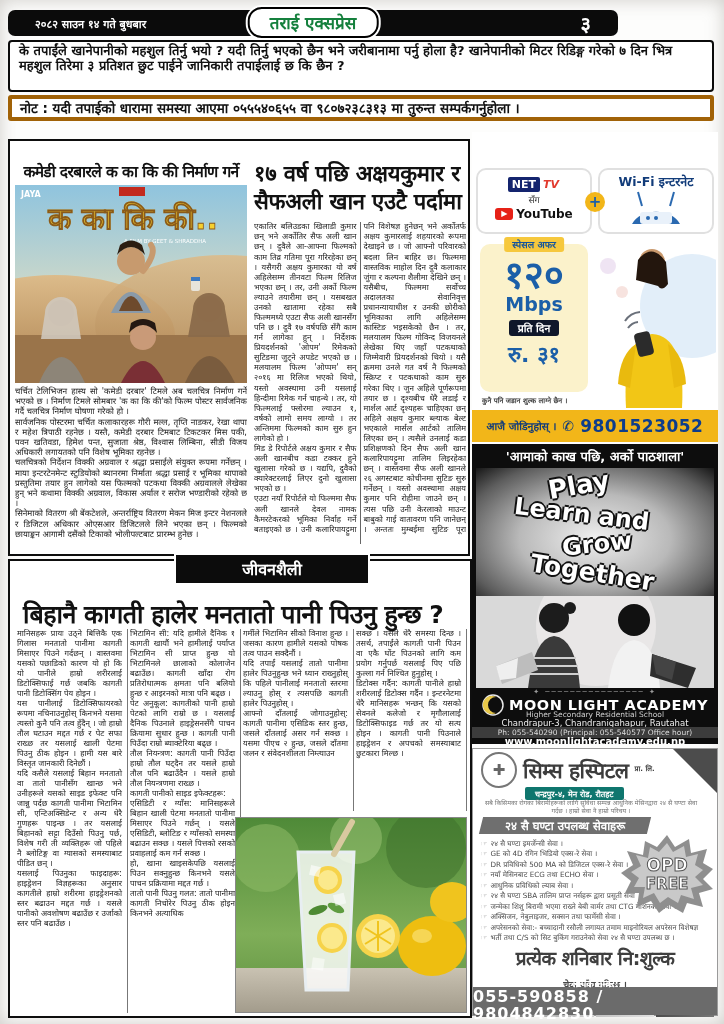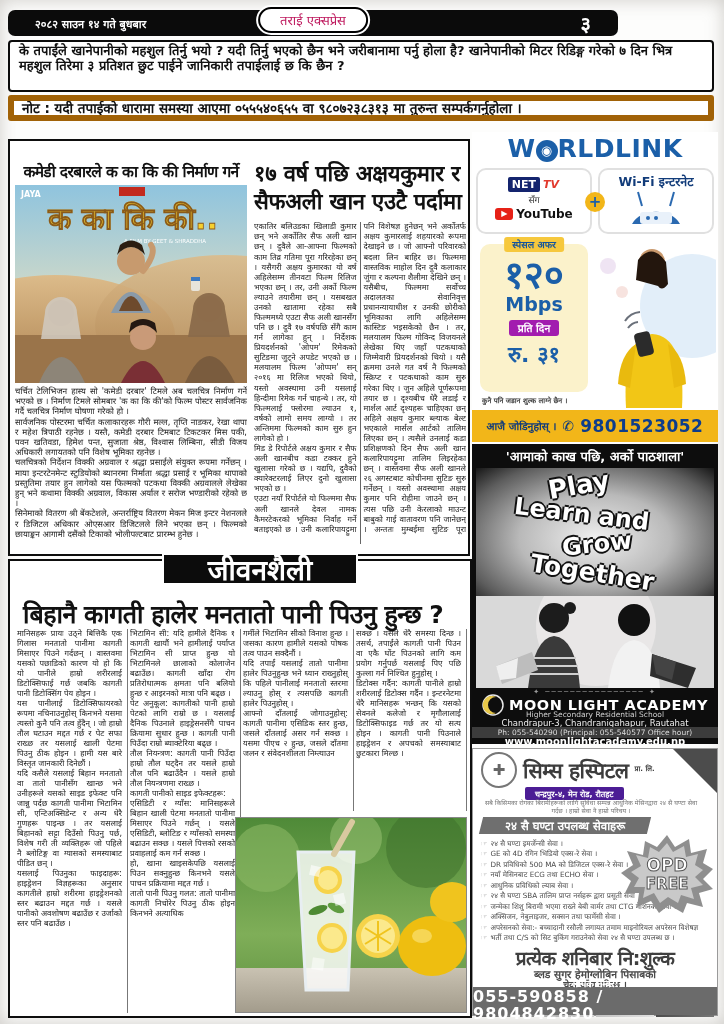--- a/index.html
+++ b/index.html
@@ -4,38 +4,38 @@
 <style>
   html,body{margin:0;padding:0;background:#d8d6d2;}
   .page{position:relative;width:724px;height:1024px;background:#fdfdfc;margin:0 auto;
         font-family:"DejaVu Sans",sans-serif;color:#111;overflow:hidden;
         box-shadow:inset 0 0 18px rgba(120,115,105,.35);}
   
   .masthead{position:absolute;left:8px;top:10px;width:610px;height:26px;background:#0b0b0b;
             border-radius:7px;display:flex;align-items:center;padding:0 27px;box-sizing:border-box;}
   .mast-date{color:#fff;font-size:11px;font-weight:bold;}
   .mast-title{position:absolute;left:50%;top:-3px;transform:translateX(-50%);background:#fff;
-              border:2px solid #000;border-radius:14px;padding:2px 20px;font-size:13px;font-weight:normal;
-              color:#be185d;white-space:nowrap;box-shadow:0 0 0 2px #fff;}
+              border:2px solid #000;border-radius:14px;padding:2px 20px;font-size:17px;font-weight:bold;
+              color:#15803d;white-space:nowrap;box-shadow:0 0 0 2px #fff;}
   .mast-page{margin-left:auto;color:#fff;font-size:20px;font-weight:bold;}
   
   .notice{position:absolute;left:8px;top:40px;width:706px;height:52px;border:2px solid #0b0b0b;
           border-radius:4px;box-sizing:border-box;padding:2px 9px;font-size:13px;font-weight:bold;
           line-height:1.15;background:#fff;}
-  .note{position:absolute;left:8px;top:95px;width:706px;height:26px;border:6px solid #a16207;
+  .note{position:absolute;left:8px;top:95px;width:706px;height:26px;border:4px solid #a16207;
         border-radius:3px;box-sizing:border-box;display:flex;align-items:center;padding:0 8px;
         font-size:13.5px;font-weight:bold;background:#fff;white-space:nowrap;overflow:hidden;}
   
   .section{position:absolute;background:#fff;border:2px solid #0e0e0e;box-sizing:border-box;}
   .ent{left:8px;top:139px;width:462px;height:417px;}
   .life{left:8px;top:559px;width:464px;height:459px;}
   .badge{position:absolute;background:#0c0c0c;color:#fff;display:flex;align-items:center;
          justify-content:center;font-weight:bold;box-shadow:0 0 0 2px #fff inset;}
   .badge.ent-b{left:112px;top:-16px;width:232px;height:30px;font-size:19px;}
-  .badge.life-b{left:152px;top:-8px;width:196px;height:32px;font-size:28px;}
+  .badge.life-b{left:164px;top:-8px;width:196px;height:32px;font-size:16px;}
   
   .art-left{position:absolute;left:5px;top:19px;width:232px;}
   .art-left h2{margin:0;font-size:15.5px;font-weight:800;white-space:nowrap;letter-spacing:-.6px;text-align:center;}
   .poster{width:232px;height:198px;display:block;margin-top:3px;}
   .art-left .body{margin-top:3px;font-size:8.3px;line-height:1.23;text-align:justify;
                   white-space:pre-line;height:158px;overflow:hidden;color:#1c1c1c;}
   .art-right{position:absolute;left:244px;top:19px;width:212px;}
   .art-right h2{margin:0;font-size:22px;font-weight:600;line-height:1.28;letter-spacing:-.3px;}
   .art-right .body{margin-top:6px;font-size:8px;line-height:1.26;text-align:justify;
                    column-count:2;column-gap:7px;column-rule:1px solid #666;
@@ -70,21 +70,21 @@
   .sanga{font-size:9px;color:#333;margin:1px 0;}
   .yt{display:flex;align-items:center;justify-content:center;gap:3px;font-size:12px;font-weight:bold;color:#111;}
   .yt-play{width:18px;height:12px;background:#e62117;border-radius:3px;color:#fff;font-size:8px;
            line-height:12px;text-align:center;}
   .offer{position:absolute;left:8px;top:112px;width:108px;height:148px;background:#fbf2cb;
          border-radius:10px;text-align:center;padding-top:12px;box-sizing:border-box;}
   .offer-tag{position:absolute;top:-7px;left:50%;transform:translateX(-50%);background:#f6c83d;
              color:#14549c;font-size:9.5px;font-weight:bold;padding:1px 8px;border-radius:3px;white-space:nowrap;}
   .offer-speed{font-size:38px;font-weight:800;color:#1b5fa8;line-height:1;}
   .offer-unit{font-size:19px;font-weight:700;color:#1b5fa8;line-height:1.1;}
-  .offer-day{display:inline-block;background:#a21caf;color:#fff;font-size:10.5px;font-weight:bold;
+  .offer-day{display:inline-block;background:#0f172a;color:#fff;font-size:10.5px;font-weight:bold;
              padding:1px 9px;border-radius:3px;margin-top:5px;}
   .offer-price{font-size:22px;font-weight:800;color:#1b5fa8;margin-top:2px;}
   .wl-fine{position:absolute;left:10px;top:264px;font-size:7px;color:#444;font-weight:bold;}
   .wl-model{position:absolute;right:2px;top:104px;width:128px;height:172px;}
   .wl-bar{position:absolute;left:0;top:278px;width:100%;height:32px;background:#f2b619;
           display:flex;align-items:center;justify-content:center;gap:6px;}
   .wl-cta{font-size:10.5px;font-weight:bold;color:#123c7a;}
   .wl-phicon{font-size:14px;color:#123c7a;}
   .wl-phone{font-size:17px;font-weight:800;color:#0d3d8c;letter-spacing:.5px;}
   
@@ -104,21 +104,21 @@
   .ac-web{position:absolute;top:292px;width:100%;text-align:center;font-size:10px;font-weight:bold;color:#fff;}
   
   .hp{top:748px;height:268px;background:#fff;border:1px solid #9a9a9a;color:#333;}
   .hp-corner{position:absolute;right:0;top:0;width:0;height:0;border-top:44px solid #4c4c4c;
              border-left:44px solid transparent;}
   .hp-head{position:absolute;top:3px;left:8px;display:flex;align-items:center;gap:6px;}
   .hp-logo{width:32px;height:32px;border:2px solid #777;border-radius:50%;display:flex;align-items:center;
            justify-content:center;font-size:15px;color:#666;}
   .hp-name{font-size:21px;font-weight:800;color:#3c3c3c;letter-spacing:-.5px;}
   .hp-suffix{font-size:7px;font-weight:bold;color:#3c3c3c;line-height:1.1;}
-  .hp-loc{position:absolute;top:38px;left:52px;background:#4c1d95;color:#fff;font-size:8px;
+  .hp-loc{position:absolute;top:38px;left:52px;background:#0f766e;color:#fff;font-size:8px;
           font-weight:bold;padding:1px 10px;border-radius:2px;}
   .hp-intro{position:absolute;top:50px;left:8px;width:220px;font-size:6.3px;color:#777;
             text-align:center;line-height:1.3;}
   .hp-banner{position:absolute;top:68px;left:8px;width:168px;height:17px;background:#6f6f6f;
              transform:skewX(-14deg);display:flex;align-items:center;justify-content:center;}
   .hp-banner span{transform:skewX(14deg);color:#fff;font-size:11.5px;font-weight:bold;white-space:nowrap;}
   .hp-list{position:absolute;top:90px;left:8px;width:234px;height:104px;overflow:hidden;
            font-size:7.2px;color:#4a4a4a;line-height:1.45;}
   .hp-item{display:flex;gap:3px;}
   .hp-hand{color:#8a8a8a;flex:0 0 auto;}
@@ -268,23 +268,20 @@
         <ellipse cx="82" cy="92" rx="10" ry="4" fill="#4e8a33" transform="rotate(-20 82 92)"></ellipse>
         <ellipse cx="100" cy="90" rx="9" ry="4" fill="#5f9c40" transform="rotate(25 100 90)"></ellipse>
         <rect x="74" y="48" width="10" height="10" fill="#fff" opacity=".6" transform="rotate(12 79 53)"></rect>
         <rect x="98" y="76" width="11" height="11" fill="#fff" opacity=".55" transform="rotate(-14 103 81)"></rect>
         <rect x="76" y="140" width="12" height="12" fill="#fff" opacity=".5" transform="rotate(8 82 146)"></rect>
       </svg>
     </div>
   </div>
 
   <div class="ad wl">
-    <div class="wl-logo">
-      <span>W</span><span class="wl-o">◉</span><span>RLDLINK</span>
-    </div>
     <div class="wl-boxes">
       <div class="wl-box">
         <div><span class="nettv">NET</span><span class="nettv nettv-tv">TV</span></div>
         <div class="sanga">सँग</div>
         <div class="yt">
           <span class="yt-play">▶</span>
           <span>YouTube</span>
         </div>
       </div>
       <div class="wl-box">
@@ -423,21 +420,20 @@
           <span>भर्ती तथा C/S को सिट बुकिंग गराउनेको सेवा २४ सै घण्टा उपलब्ध छ ।</span>
         </div>
     </div>
     <svg class="hp-burst" viewBox="0 0 92 78">
       <polygon fill="#8f8f8f" points="46,0 54,12 68,4 70,18 86,14 82,28 92,34 82,44 92,54 78,58 82,72 66,68 62,78 48,70 38,78 30,66 16,72 18,58 4,58 10,46 0,38 12,30 6,16 22,20 24,6 36,12"></polygon>
       <polygon fill="#c9c9c9" points="46,8 52,17 63,11 65,22 77,19 74,30 82,35 74,42 82,50 70,53 73,64 60,60 57,68 47,62 39,68 33,58 22,63 24,52 13,52 18,43 10,37 20,31 15,20 27,23 29,12 38,17"></polygon>
       <text x="46" y="36" text-anchor="middle" font-size="17" font-weight="bold" fill="#fff" stroke="#555" stroke-width="1">OPD</text>
       <text x="46" y="54" text-anchor="middle" font-size="15" font-weight="bold" fill="#fff" stroke="#555" stroke-width="1">FREE</text>
     </svg>
     <div class="hp-sat">प्रत्येक शनिबार नि:शुल्क</div>
-    <div class="hp-sub1">ब्लड सुगर हेमोग्लोबिन पिसाबको</div>
     <div class="hp-sub2">चेक जाँच गरिन्छ ।</div>
     <div class="hp-photos">
       <div class="hp-strip" style="top:2px;">
         <div style="background:linear-gradient(135deg,#4a4a4a,#8a8a8a);"></div>
         <div style="background:linear-gradient(135deg,#9a9a9a,#cfcfcf);"></div>
         <div style="background:linear-gradient(135deg,#b5b5b5,#e2e2e2);"></div>
         <div style="background:linear-gradient(135deg,#3a3a3a,#777);"></div>
       </div>
     </div>
     <div class="hp-bar">

